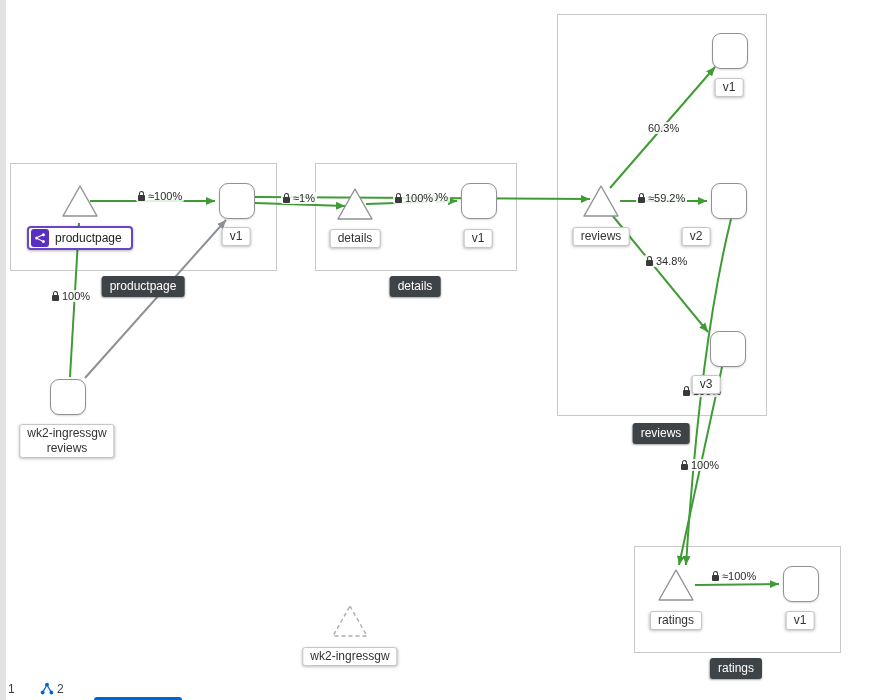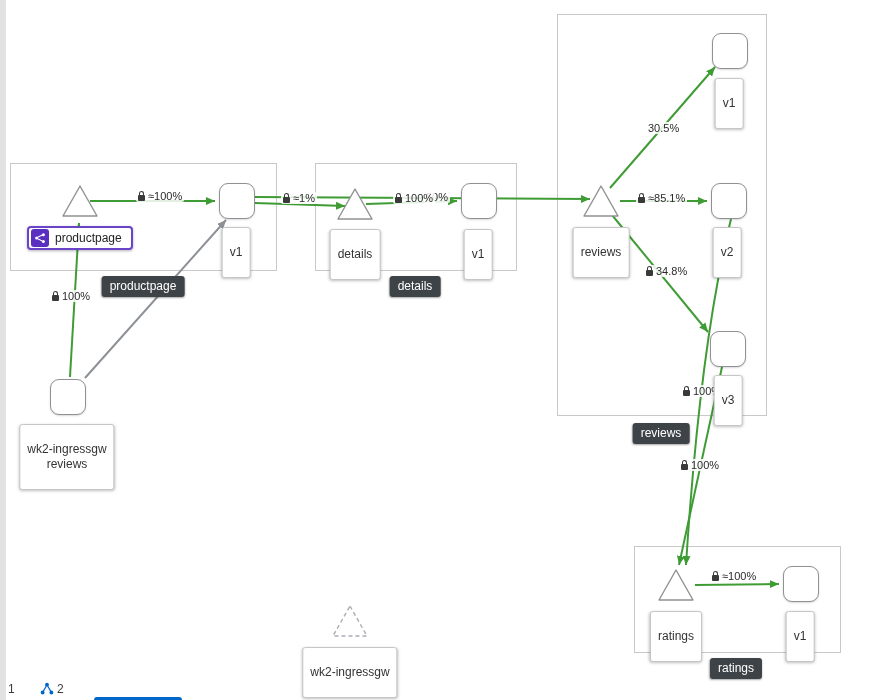--- a/index.html
+++ b/index.html
@@ -1,21 +1,21 @@
 <!DOCTYPE html>
 <html><head>
 <meta charset="utf-8">
 <style>
   html,body{margin:0;padding:0;background:#ffffff;font-family:"Liberation Sans",sans-serif;}
   .stage{position:relative;width:886px;height:700px;background:#ffffff;overflow:hidden;}
   .vscroll{position:absolute;left:0;top:0;width:6px;height:700px;background:#e2e2e2;z-index:8;}
   .gbox{position:absolute;background:#ffffff;border:1px solid #c9c9c9;z-index:1;}
   svg.edges{position:absolute;left:0;top:0;z-index:2;}
   .wnode{position:absolute;width:34px;height:34px;background:#fff;border:1px solid #8f9194;border-radius:9px;box-shadow:0 1px 2px rgba(0,0,0,.15);z-index:3;}
-  .nlabel{position:absolute;transform:translateX(-50%);background:#fff;border:1px solid #c6c6c6;color:#333;font-size:12px;line-height:15px;padding:17px 7px;border-radius:3px;box-shadow:0 1px 3px rgba(0,0,0,.25);z-index:6;white-space:nowrap;text-align:center;}
+  .nlabel{position:absolute;transform:translateX(-50%);background:#fff;border:1px solid #c6c6c6;color:#333;font-size:12px;line-height:15px;padding:1px 7px;border-radius:3px;box-shadow:0 1px 3px rgba(0,0,0,.25);z-index:6;white-space:nowrap;text-align:center;}
   .gbadge{position:absolute;transform:translateX(-50%);background:#3e4348;color:#fff;font-size:12px;line-height:15px;padding:3px 8px;border-radius:3px;box-shadow:0 1px 2px rgba(0,0,0,.35);z-index:6;white-space:nowrap;}
   .elabel{position:absolute;display:flex;align-items:center;font-size:11px;color:#2b2b2b;background:rgba(255,255,255,.85);padding:0 2px;border-radius:2px;z-index:4;white-space:nowrap;}
   .elabel.under{z-index:3;text-align:center;}
   .lock{display:inline-block;position:relative;width:7px;height:6px;background:#3a3a3a;border-radius:1px;margin-right:3px;margin-top:3px;}
   .lock::before{content:"";position:absolute;left:1px;top:-4px;width:3px;height:4px;border:1.2px solid #3a3a3a;border-bottom:none;border-radius:3px 3px 0 0;}
   .app-badge{position:absolute;display:flex;align-items:center;gap:6px;background:#fff;border:2px solid #6a43c9;border-radius:4px;padding:1px 9px 1px 2px;font-size:12px;color:#222;box-shadow:0 1px 3px rgba(0,0,0,.3);z-index:7;}
   .app-badge-icon{width:18px;height:18px;background:#582fc0;border-radius:3px;display:flex;align-items:center;justify-content:center;}
   .ctrl-text{position:absolute;font-size:12px;color:#3c3c3c;z-index:9;}
   .ctrl-icon{position:absolute;z-index:9;}
   .legend-btn{position:absolute;width:88px;height:24px;background:#0066cc;color:#fff;border:none;border-radius:3px;font-size:13px;font-family:"Liberation Sans",sans-serif;cursor:pointer;z-index:9;margin-top:21px;}
@@ -80,22 +80,22 @@
       </svg>
     </span>
     <span>productpage</span>
   </div>
 
   <div class="nlabel" style="left:236px;top:227px">v1</div>
   <div class="nlabel" style="left:355px;top:229px">details</div>
   <div class="nlabel" style="left:478px;top:229px">v1</div>
   <div class="nlabel" style="left:601px;top:227px">reviews</div>
   <div class="nlabel" style="left:729px;top:78px">v1</div>
-  <div class="nlabel" style="left:727px;top:227px">v2</div>
-  <div class="nlabel" style="left:728px;top:375px">v3</div>
+  <div class="nlabel" style="left:696px;top:227px">v2</div>
+  <div class="nlabel" style="left:706px;top:375px">v3</div>
   <div class="nlabel" style="left:676px;top:611px">ratings</div>
   <div class="nlabel" style="left:800px;top:611px">v1</div>
   <div class="nlabel" style="left:67px;top:424px">
     <div>wk2-ingressgw</div>
     <div>reviews</div>
   </div>
   <div class="nlabel" style="left:350px;top:647px">wk2-ingressgw</div>
 
   <div class="gbadge" style="left:143px;top:276px">productpage</div>
   <div class="gbadge" style="left:415px;top:276px">details</div>
@@ -111,27 +111,27 @@
     <span>≈1%</span>
   </div>
   <div class="elabel under" style="left:424px;top:191px">
     <span>50%</span>
   </div>
   <div class="elabel" style="left:393px;top:192px">
     <span class="lock"></span>
     <span>100%</span>
   </div>
   <div class="elabel" style="left:646px;top:122px">
-    <span>30.5%</span>
+    <span>60.3%</span>
   </div>
   <div class="elabel" style="left:636px;top:192px">
     <span class="lock"></span>
-    <span>≈85.1%</span>
+    <span>≈59.2%</span>
   </div>
-  <div class="elabel" style="left:644px;top:265px">
+  <div class="elabel" style="left:644px;top:255px">
     <span class="lock"></span>
     <span>34.8%</span>
   </div>
   <div class="elabel under" style="left:681px;top:385px">
     <span class="lock"></span>
     <span>100%</span>
   </div>
   <div class="elabel" style="left:679px;top:459px">
     <span class="lock"></span>
     <span>100%</span>

